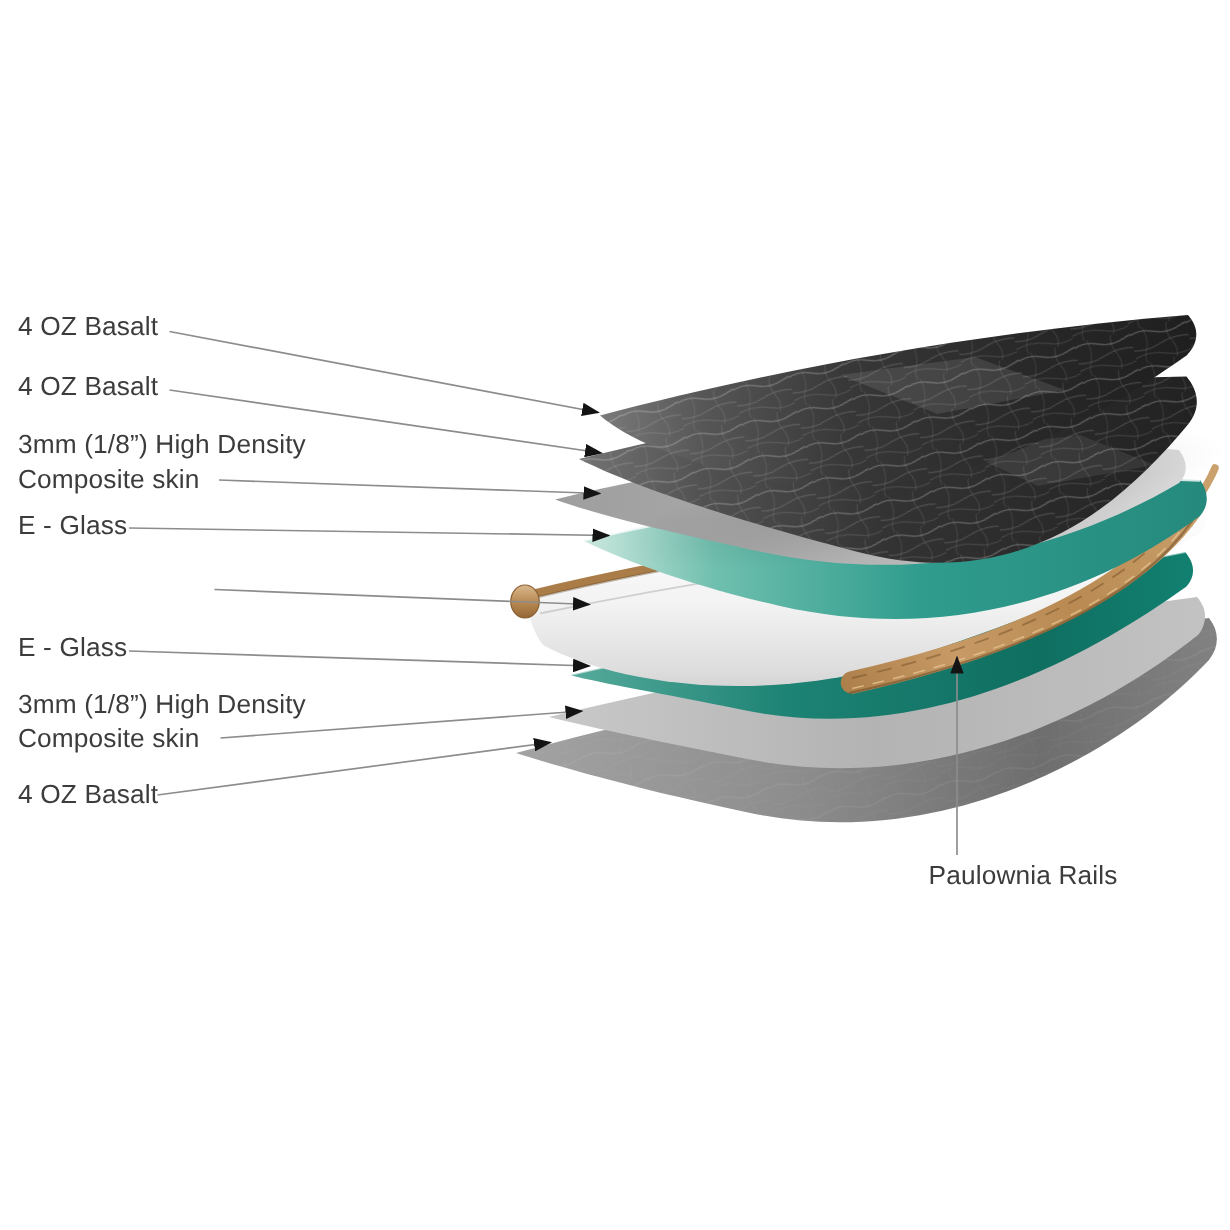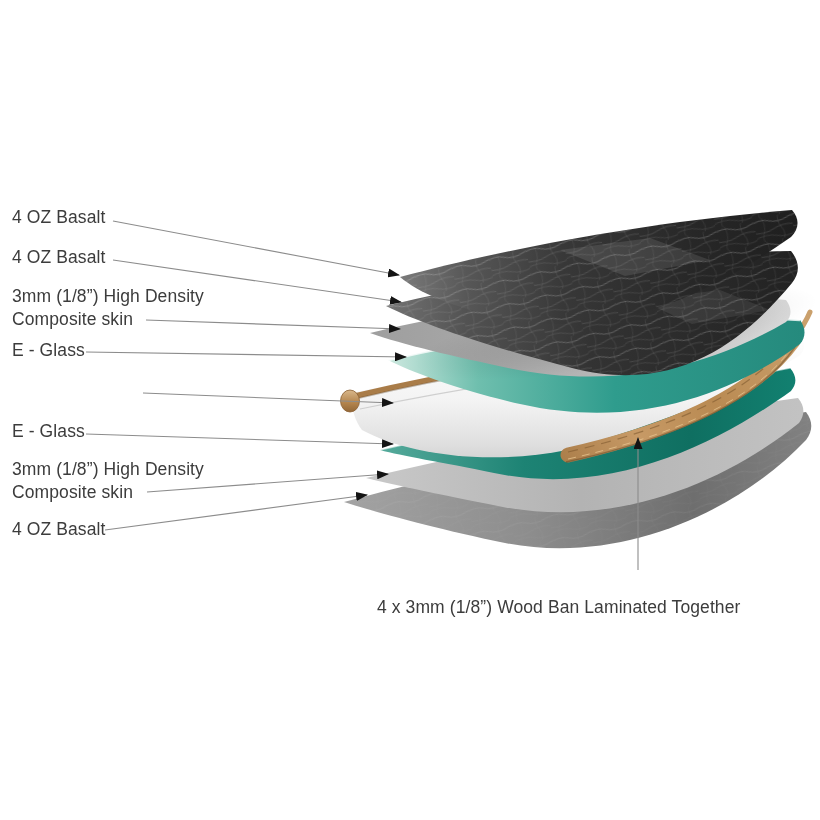--- a/index.html
+++ b/index.html
@@ -169,15 +169,15 @@
 
   <div class="layer-label" style="left:12px;top:206px">4 OZ Basalt</div>
   <div class="layer-label" style="left:12px;top:246px">4 OZ Basalt</div>
   <div class="layer-label" style="left:12px;top:285px">3mm (1/8”) High Density
 Composite skin</div>
   <div class="layer-label" style="left:12px;top:339px">E - Glass</div>
   <div class="layer-label" style="left:12px;top:420px">E - Glass</div>
   <div class="layer-label" style="left:12px;top:458px">3mm (1/8”) High Density
 Composite skin</div>
   <div class="layer-label" style="left:12px;top:518px">4 OZ Basalt</div>
-  <div class="layer-label" style="left:377px;top:596px">4 x 3mm (1/8”) Wood Ban Laminated Together</div>
+  <div class="layer-label" style="left:619px;top:572px">Paulownia Rails</div>
 
 </div>
 
 </body></html>

